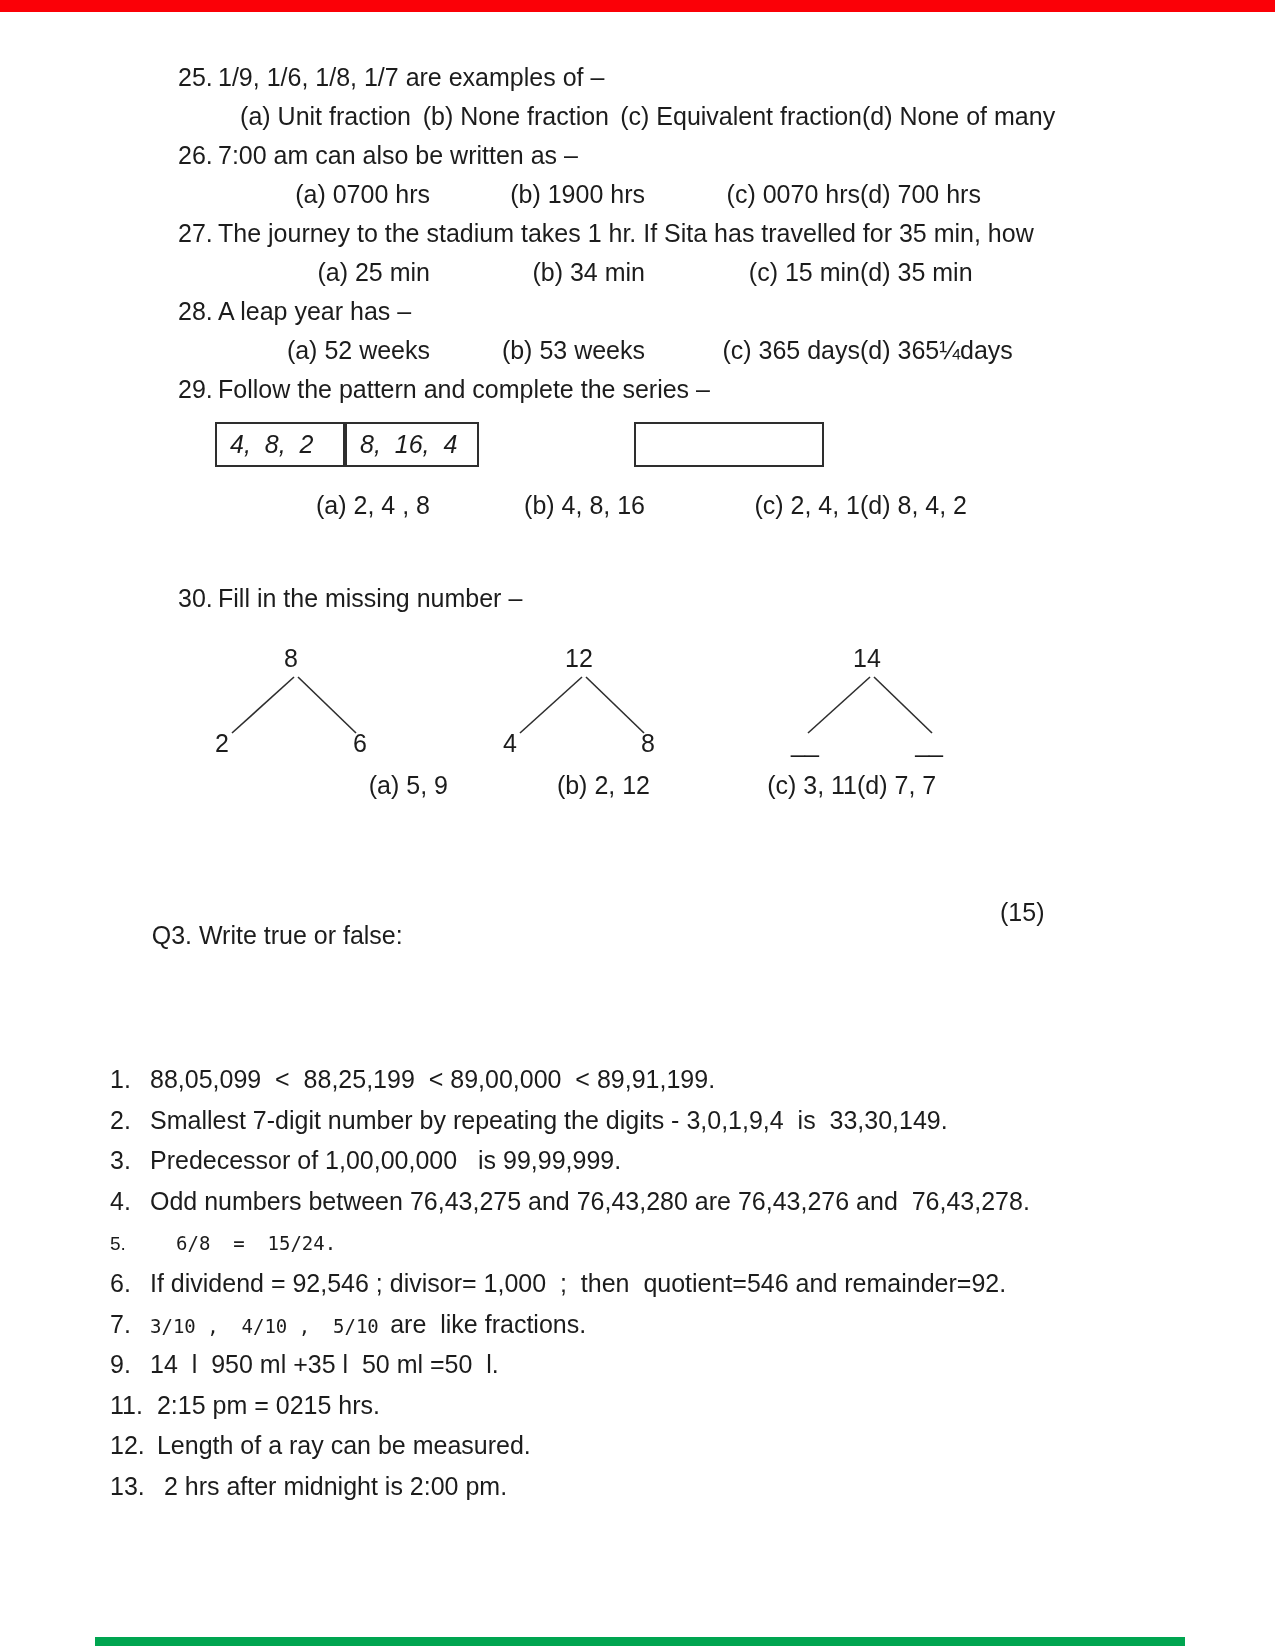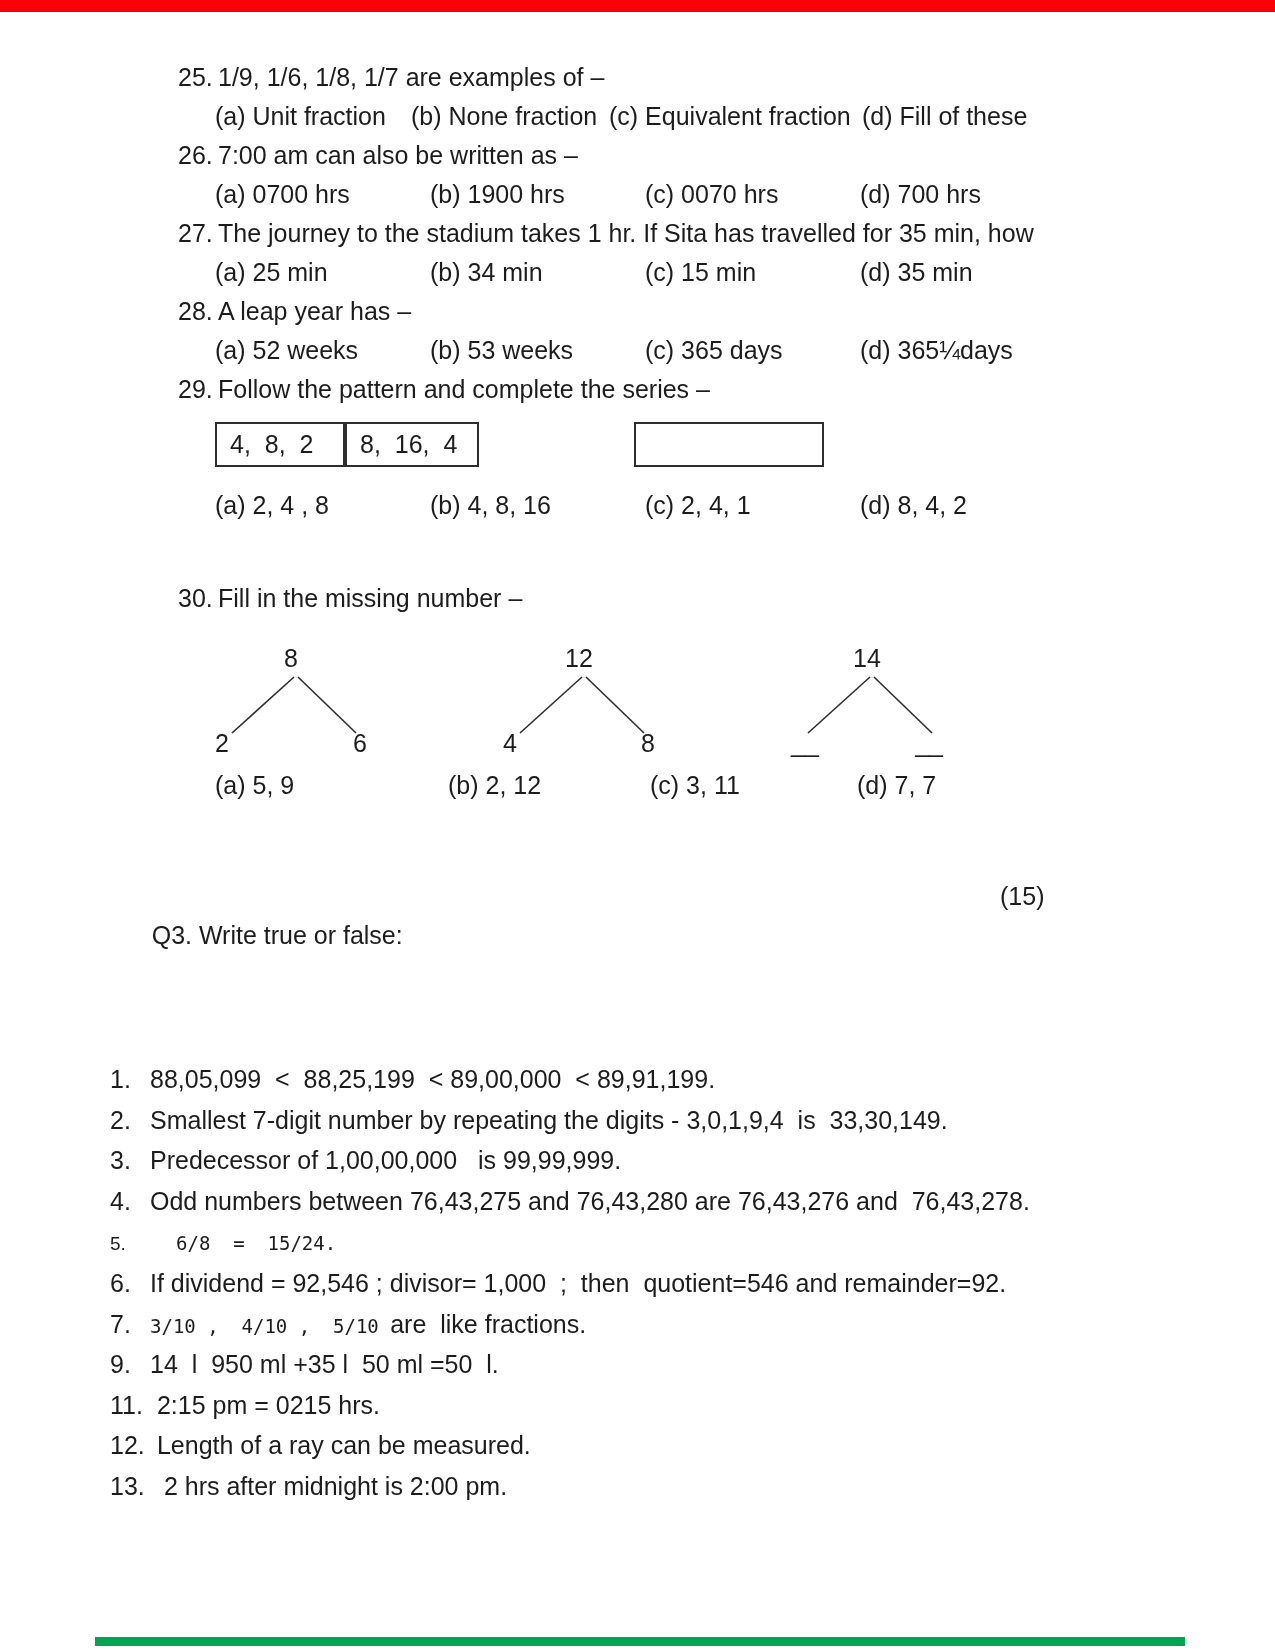--- a/index.html
+++ b/index.html
@@ -12,74 +12,74 @@
   .edge-top { position:absolute; top:0; left:0; width:1275px; height:12px; }
   .edge-bottom { position:absolute; top:1637px; left:95px; width:1090px; height:9px; }
 
   .content { position:absolute; top:58px; left:0; width:1275px; }
 
   
   .mcq { margin-left:178px; }
   .qline { line-height:39px; white-space:pre-wrap; }
   .qnum { display:inline-block; min-width:40px; }
   .qcont { padding-left:37px; }
-  .opts { display:flex; padding-left:37px; line-height:39px; white-space:pre-wrap; }
+  .opts { display:flex; padding-left:37px; line-height:39px; white-space:pre-wrap;text-align:right; }
   .opt { width:215px; flex:0 0 auto; }
   .opt:last-child { width:auto; }
   .opts-25 .opt:nth-child(1){ width:196px; }
   .opts-25 .opt:nth-child(2){ width:198px; }
   .opts-25 .opt:nth-child(3){ width:253px; }
   .opts-30 .opt:nth-child(1){ width:233px; }
   .opts-30 .opt:nth-child(2){ width:202px; }
   .opts-30 .opt:nth-child(3){ width:207px; }
 
   
-  .series { display:flex; padding-left:37px; margin:13px 0 19px; }
+  .series { display:flex; padding-left:37px; margin:13px 0 19px;font-style:italic; }
   .sbox { border:2px solid #2e2e2e; height:45px; display:flex; align-items:center;
           padding-left:13px; white-space:pre-wrap; }
   .sbox-1 { width:130px; }
   .sbox-2 { width:134px; }
   .sbox-3 { width:190px; margin-left:155px; }
 
   
   .q30 { margin-top:54px; }
   .trees { display:flex; padding-left:37px; margin-top:26px; }
   .tree { position:relative; width:152px; height:114px; flex:0 0 auto; }
   .tree + .tree { margin-left:136px; }
   .tree .t-top { position:absolute; top:0; left:50%; transform:translateX(-50%); }
   .tree svg { position:absolute; top:31px; left:0; }
   .tree .t-bl { position:absolute; bottom:0; left:0; }
   .tree .t-br { position:absolute; bottom:0; right:0; }
   .opts-30 { margin-top:8px; }
 
   
   .tf { margin:72px 0 0 110px; width:1080px; }
   .tf-head { position:relative; line-height:39px; margin-bottom:27px; white-space:pre-wrap; }
-  .tf-marks { position:absolute; left:890px; top:0; }
+  .tf-marks { position:absolute; left:890px; top:16px; }
   .tf-item { line-height:38.6px; white-space:pre-wrap; }
   .num { display:inline-block; min-width:40px; }
   .sm { font-size:19px; font-family:"DejaVu Sans Mono", monospace; }
   .tf-list .tf-item:nth-child(5) .num { font-size:19px; min-width:66px; }
 </style>
 </head>
 <body>
 
 <div class="edge-top" style="background:#fb0007;"></div>
 
 <div class="content">
 
   <div class="mcq">
 
     <div>
       <div class="qline"><span class="qnum">25.</span><span>1/9, 1/6, 1/8, 1/7 are examples of –</span></div>
       <div class="opts opts-25">
         <span class="opt">(a) Unit fraction</span>
         <span class="opt">(b) None fraction</span>
         <span class="opt">(c) Equivalent fraction</span>
-        <span class="opt">(d) Fill of these</span>
+        <span class="opt">(d) None of many</span>
       </div>
     </div>
 
     <div>
       <div class="qline"><span class="qnum">26.</span><span>7:00 am can also be written as –</span></div>
       <div class="opts">
         <span class="opt">(a) 0700 hrs</span>
         <span class="opt">(b) 1900 hrs</span>
         <span class="opt">(c) 0070 hrs</span>
         <span class="opt">(d) 700 hrs</span>

